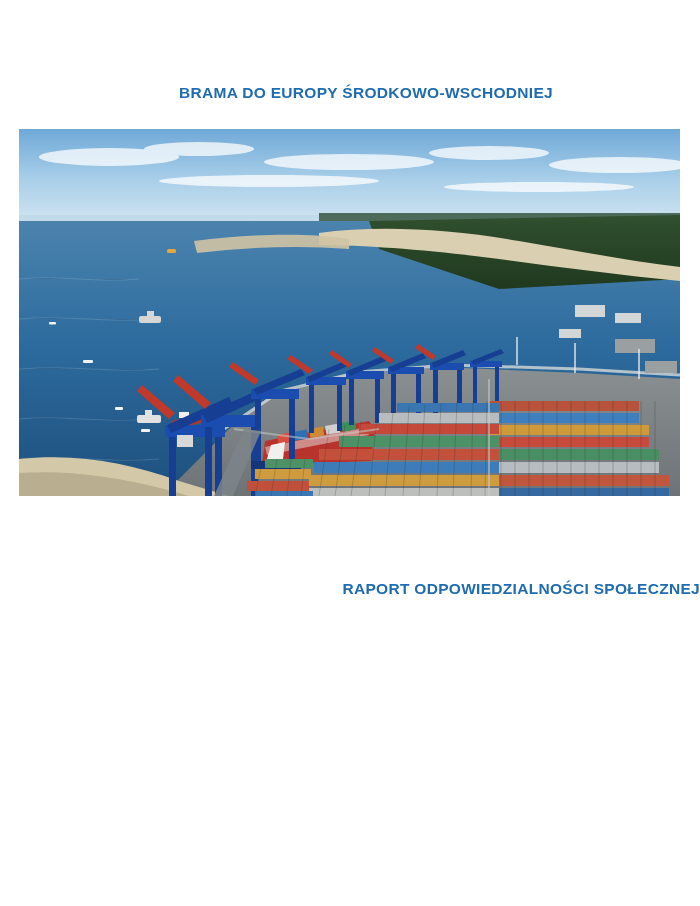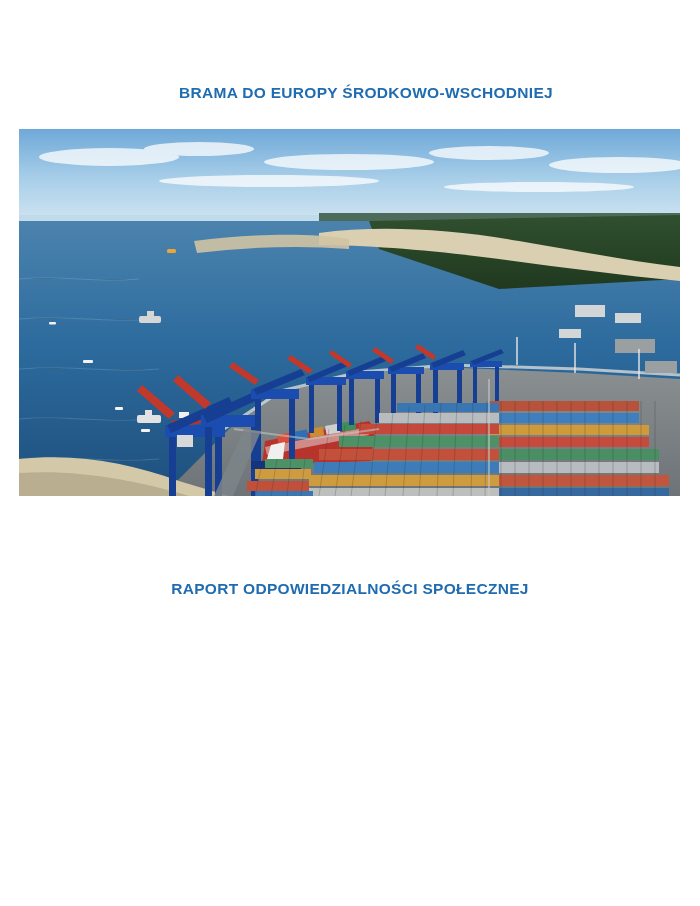--- a/index.html
+++ b/index.html
@@ -45,21 +45,21 @@
   .cover-figure svg {
     display: block;
     width: 661px;
     height: 367px;
   }
   .subtitle-block {
     position: absolute;
     top: 578px;
     left: 0;
     width: 700px;
-    text-align: center;
+    text-align: right;
     color: #1f6cb0;
     font-size: 15.5px;
     font-weight: bold;
     line-height: 1.45;
     letter-spacing: 0.3px;
   }
   .subtitle-line2 {
     display: block;
   }
 </style>

